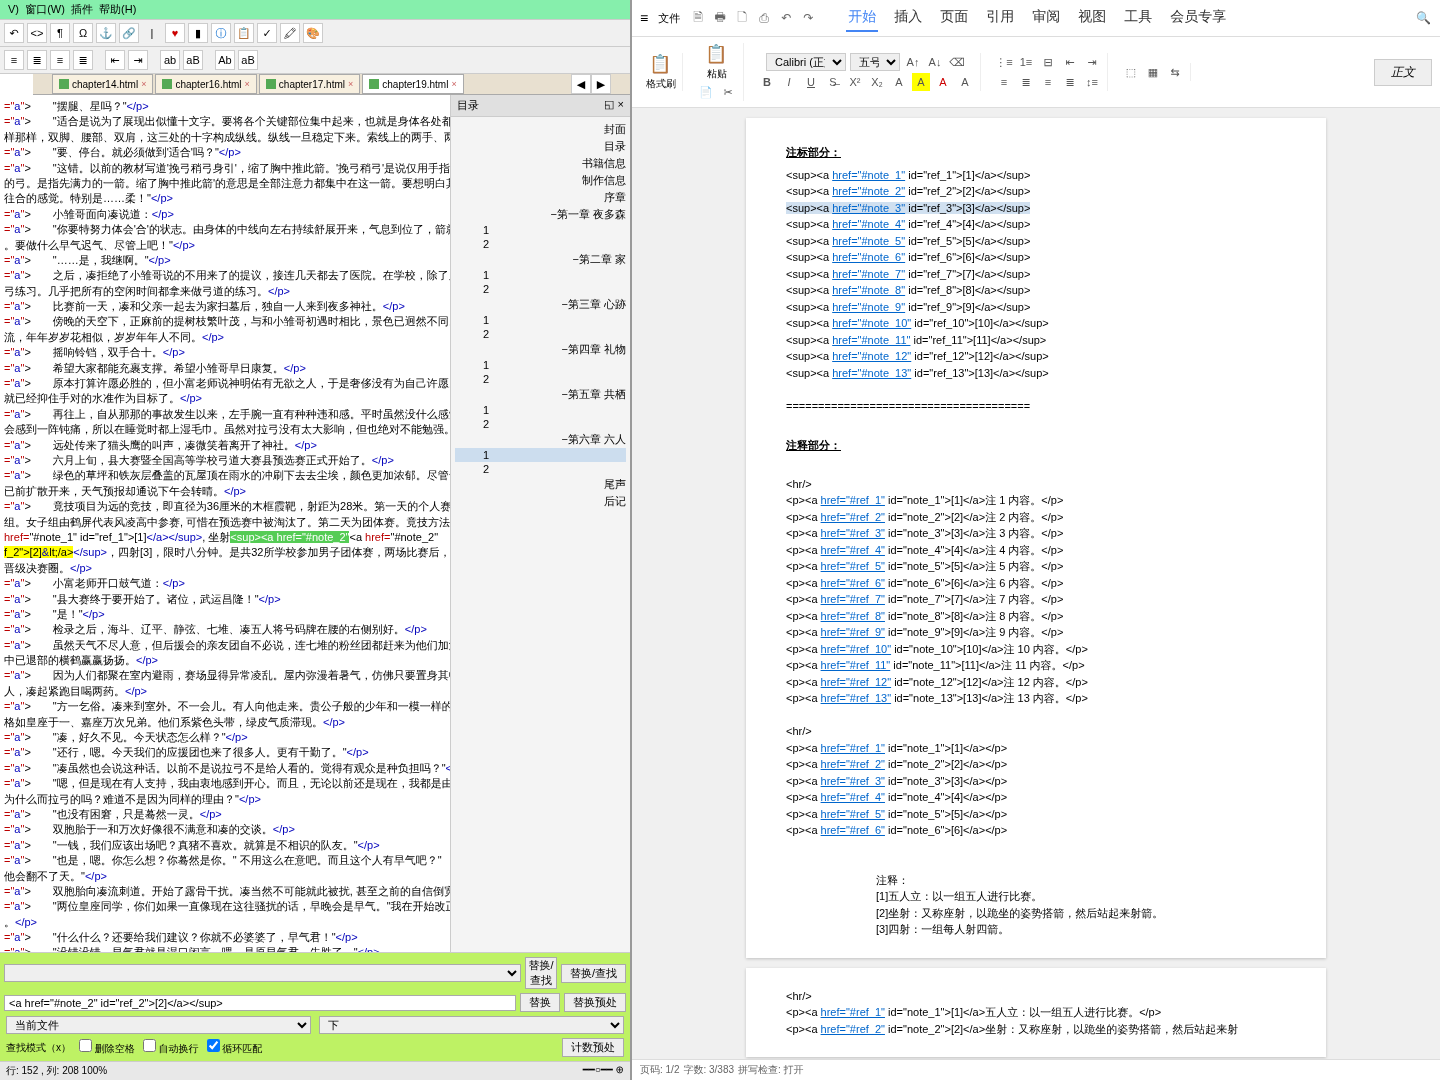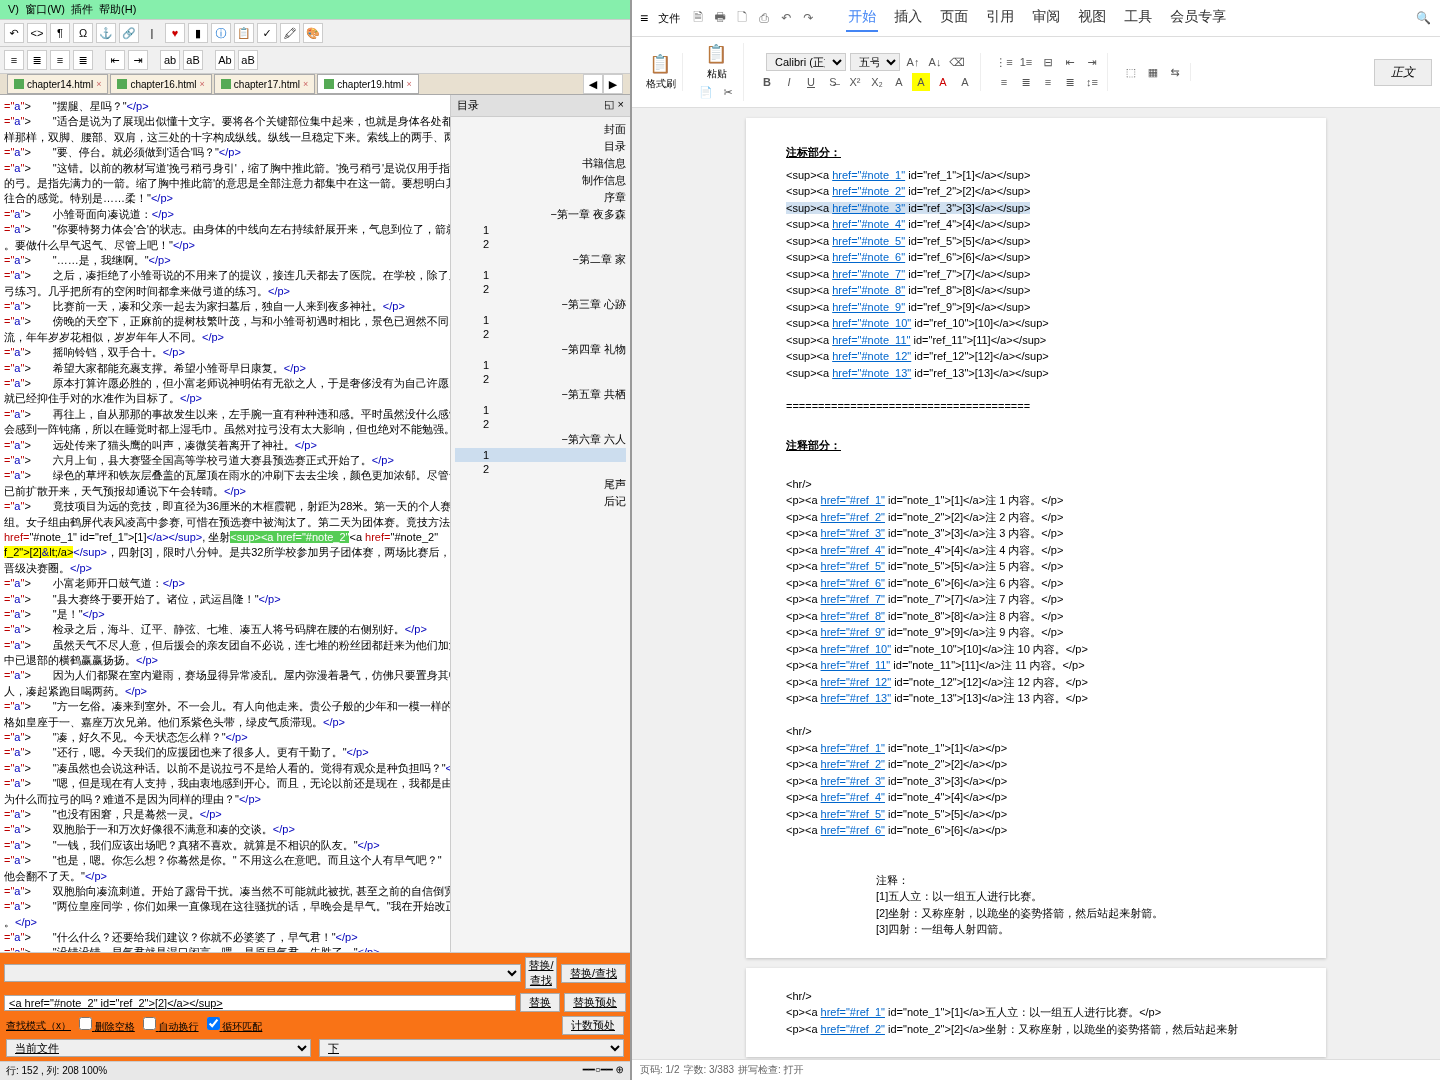--- a/index.html
+++ b/index.html
@@ -5,42 +5,42 @@
 * { margin: 0; padding: 0; box-sizing: border-box; font-family: "Microsoft YaHei", sans-serif; }
 body { display: flex; width: 1440px; height: 1080px; background: #fff; font-size: 11px; overflow: hidden; }
 .left-panel { width: 632px; display: flex; flex-direction: column; border-right: 2px solid #999; }
 .right-panel { flex: 1; display: flex; flex-direction: column; }
 .menubar { background: #86efac; padding: 2px 8px; font-size: 11px; border-bottom: 1px solid #ccc; }
 .toolbar { background: #f0f0f0; padding: 3px 4px; display: flex; gap: 3px; border-bottom: 1px solid #ccc; flex-wrap: wrap; }
 .toolbar-btn { width: 20px; height: 20px; background: #fff; border: 1px solid #ccc; display: flex; align-items: center; justify-content: center; font-size: 11px; }
 .toolbar-btn.red { color: #c00; }
 .toolbar-btn.blue { color: #06c; }
 .toolbar2 { background: #f0f0f0; padding: 3px 4px; display: flex; gap: 3px; border-bottom: 1px solid #ccc; }
-.tabs { background: #e8e0d0; display: flex; padding: 0 7px; border-bottom: 1px solid #aaa; }
+.tabs { background: #e8e0d0; display: flex; padding: 0 19px; border-bottom: 1px solid #aaa; margin-left: 33px; }
 .tab { padding: 2px 6px; font-size: 10px; border: 1px solid #aaa; background: #f8f0e0; margin-right: 2px; display: flex; align-items: center; gap: 3px; }
 .tab.active { background: #fff; }
 .tab-close { color: #c66; font-size: 9px; }
 .tab-icon { width: 10px; height: 10px; background: #5a5; }
 .main-area { flex: 1; display: flex; overflow: hidden; }
 .editor { flex: 1; overflow-y: auto; padding: 4px; font-size: 11px; line-height: 1.4; font-family: Consolas, monospace; background: #fff; }
 .editor-line { white-space: nowrap; }
 .attr { color: #b00; }
 .val { color: #00b; }
 .tag { color: #00b; }
 .highlight-yellow { background: #ff0; }
 .highlight-green { background: #5c5; color: #fff; }
 .sidebar { width: 180px; background: #f4f4f4; border-left: 1px solid #ccc; overflow-y: auto; }
 .sidebar-header { padding: 3px 6px; background: #e0e0e0; font-size: 11px; border-bottom: 1px solid #ccc; display: flex; justify-content: space-between; }
 .tree { padding: 4px; }
 .tree-item { padding: 1px 0 1px 14px; font-size: 11px; cursor: pointer; }
 .tree-item.l1 { padding-left: 4px; text-align: right; }
 .tree-item.l2 { padding-left: 18px; }
 .tree-item.selected { background: #cde; }
 .tree-expand { display: inline-block; width: 10px; }
-.bottom-bar { background: #f97316; border-top: 1px solid #ccc; padding: 2px; text-decoration: underline; }
+.bottom-bar { background: #bef264; border-top: 1px solid #ccc; padding: 2px; }
 .search-row { display: flex; gap: 4px; padding: 2px; align-items: center; }
 .search-input { flex: 1; border: 1px solid #aaa; padding: 1px 4px; font-size: 11px; }
 .search-btn { padding: 1px 8px; font-size: 11px; border: 1px solid #aaa; background: #eee; }
 .check-row { display: flex; gap: 8px; padding: 2px 4px; font-size: 10px; align-items: center; }
 .status-bar { background: #e8e8e8; padding: 2px 6px; font-size: 10px; display: flex; justify-content: space-between; border-top: 1px solid #ccc; }
 
 
 .wps-top { background: #fff; border-bottom: 1px solid #ddd; display: flex; align-items: center; padding: 4px 8px; gap: 10px; }
 .wps-menu-icon { font-size: 14px; }
 .wps-qat { display: flex; gap: 6px; }
@@ -229,30 +229,30 @@
       <select class="search-input" style="flex:1"><option></option></select>
       <button class="search-btn" style="width:32px;padding:0">替换/查找</button>
       <button class="search-btn">替换/查找</button>
     </div>
     <div class="search-row">
       <input class="search-input" value="&lt;a href=&quot;#note_2&quot; id=&quot;ref_2&quot;&gt;[2]&lt;/a&gt;&lt;/sup&gt;" style="">
       <button class="search-btn">替换</button>
       <button class="search-btn">替换预处</button>
     </div>
     <div class="check-row">
+      <select class="search-input" style="width:80px"><option>当前文件</option></select>
+      <select class="search-input" style="width:40px"><option>下</option></select>
+    </div>
+    <div class="check-row">
       <span>查找模式（x）</span>
       <label><input type="checkbox" style=""> <span>删除空格</span></label>
       <label><input type="checkbox" style=""> <span>自动换行</span></label>
       <label><input type="checkbox" checked="" style=""> <span>循环匹配</span></label>
       <span style="flex:1"></span>
       <button class="search-btn">计数预处</button>
-    </div>
-    <div class="check-row">
-      <select class="search-input" style="width:80px"><option>当前文件</option></select>
-      <select class="search-input" style="width:40px"><option>下</option></select>
     </div>
   </div>
   <div class="status-bar">
     <span>行: 152 , 列: 208  100%</span>
     <span>━━○━━ ⊕</span>
   </div>
 </div>
 
 <div class="right-panel">
   <div class="wps-top">

